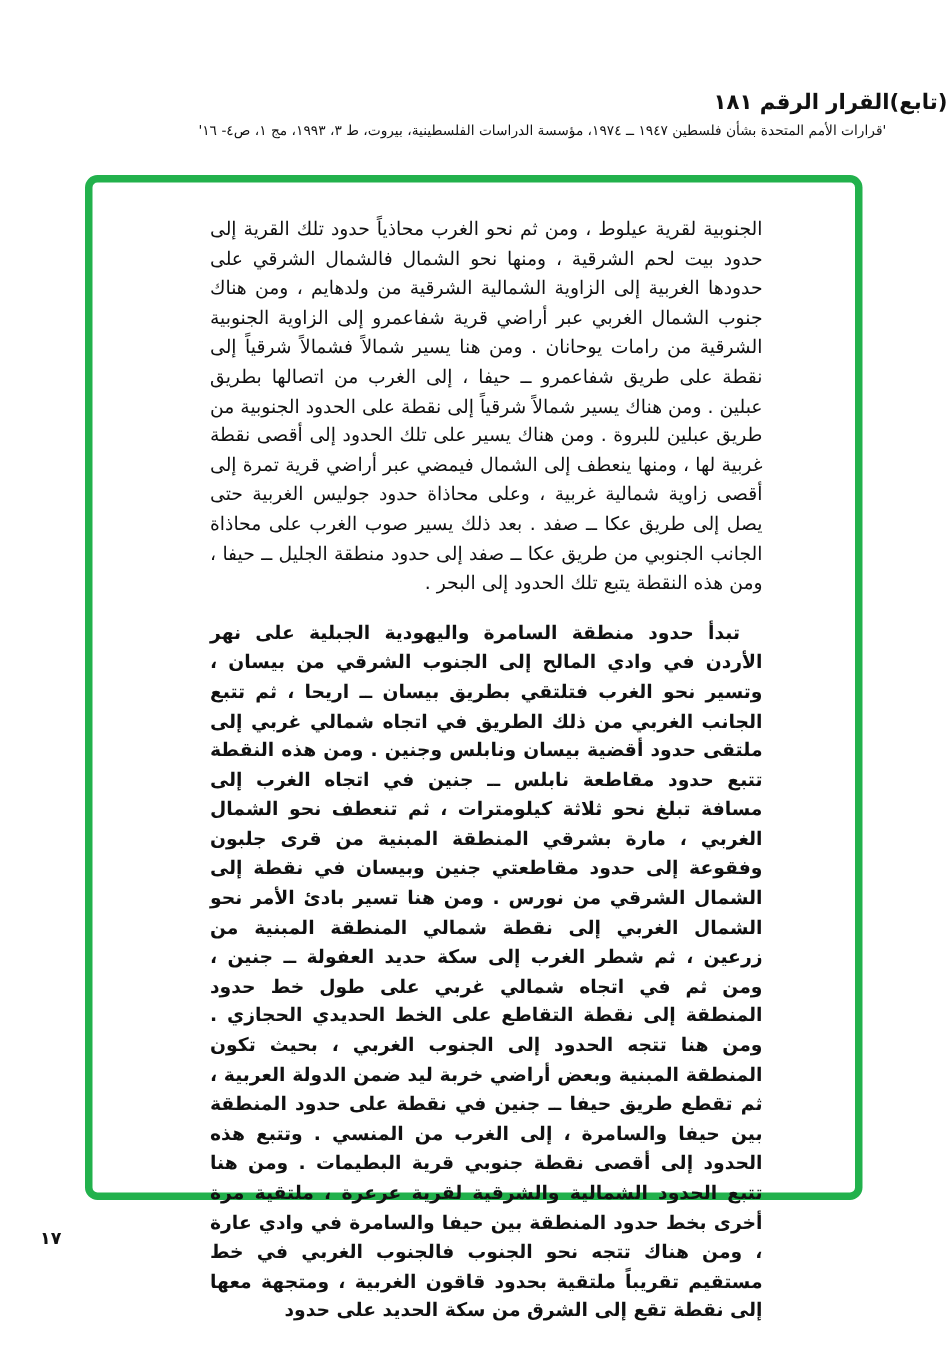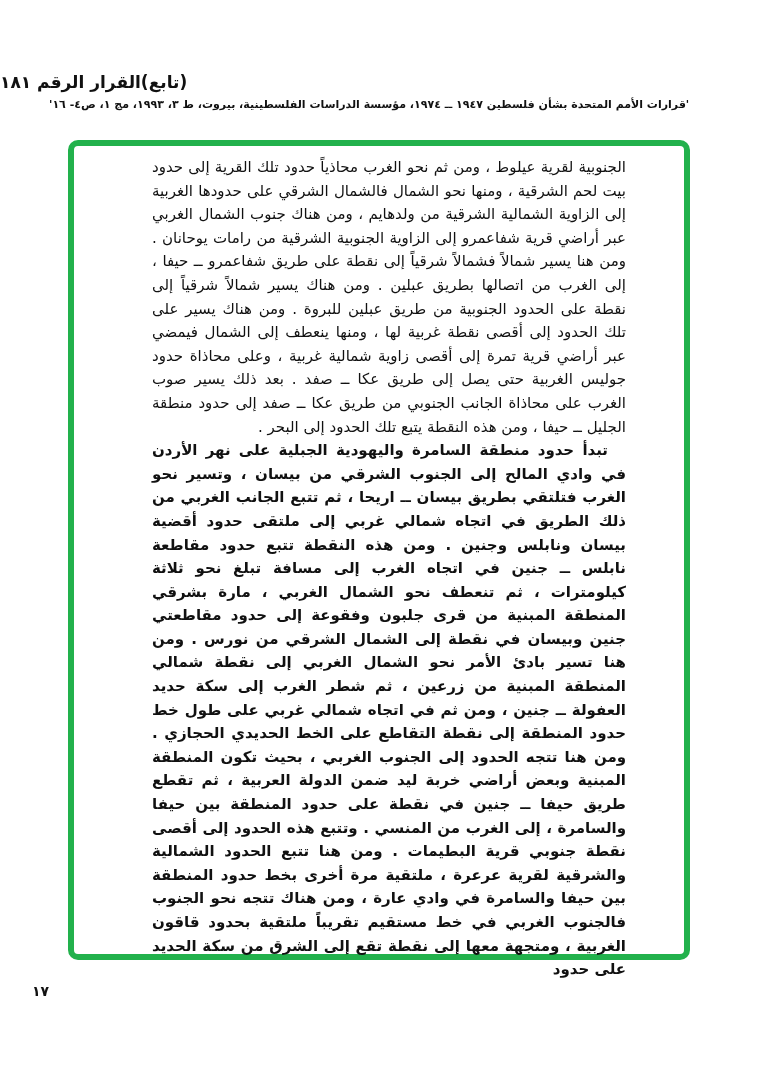--- a/index.html
+++ b/index.html
@@ -14,34 +14,34 @@
     background: #ffffff;
     font-family: "DejaVu Sans", sans-serif;
     color: #111111;
     overflow: hidden;
   }
   .header {
     position: absolute;
     top: 72px;
     left: 0;
     width: 758px;
-    text-align: left;
+    text-align: right;
     direction: rtl;
   }
   .doc-title {
     margin: 0;
     font-size: 17px;
     font-weight: bold;
     letter-spacing: 0.5px;
   }
   .citation {
     margin: 6px auto 0 auto;
     width: 660px;
     font-size: 11px;
-    font-weight: bold;
+    font-weight: normal;
     direction: rtl;
     white-space: nowrap;
   }
   .green-box {
     position: absolute;
     left: 68px;
     top: 140px;
     width: 610px;
     height: 808px;
     border: 6px solid #22b14c;
@@ -52,21 +52,21 @@
     position: absolute;
     top: 10px;
     right: 58px;
     width: 474px;
     direction: rtl;
     text-align: justify;
     font-size: 15px;
     line-height: 23.6px;
   }
   .body-text p {
-    margin: 0;
+    margin: 16px;
   }
   .body-text p.indented {
     text-indent: 18px;
     font-weight: bold;
   }
   .page-number {
     position: absolute;
     top: 983px;
     left: 0;
     width: 758px;

